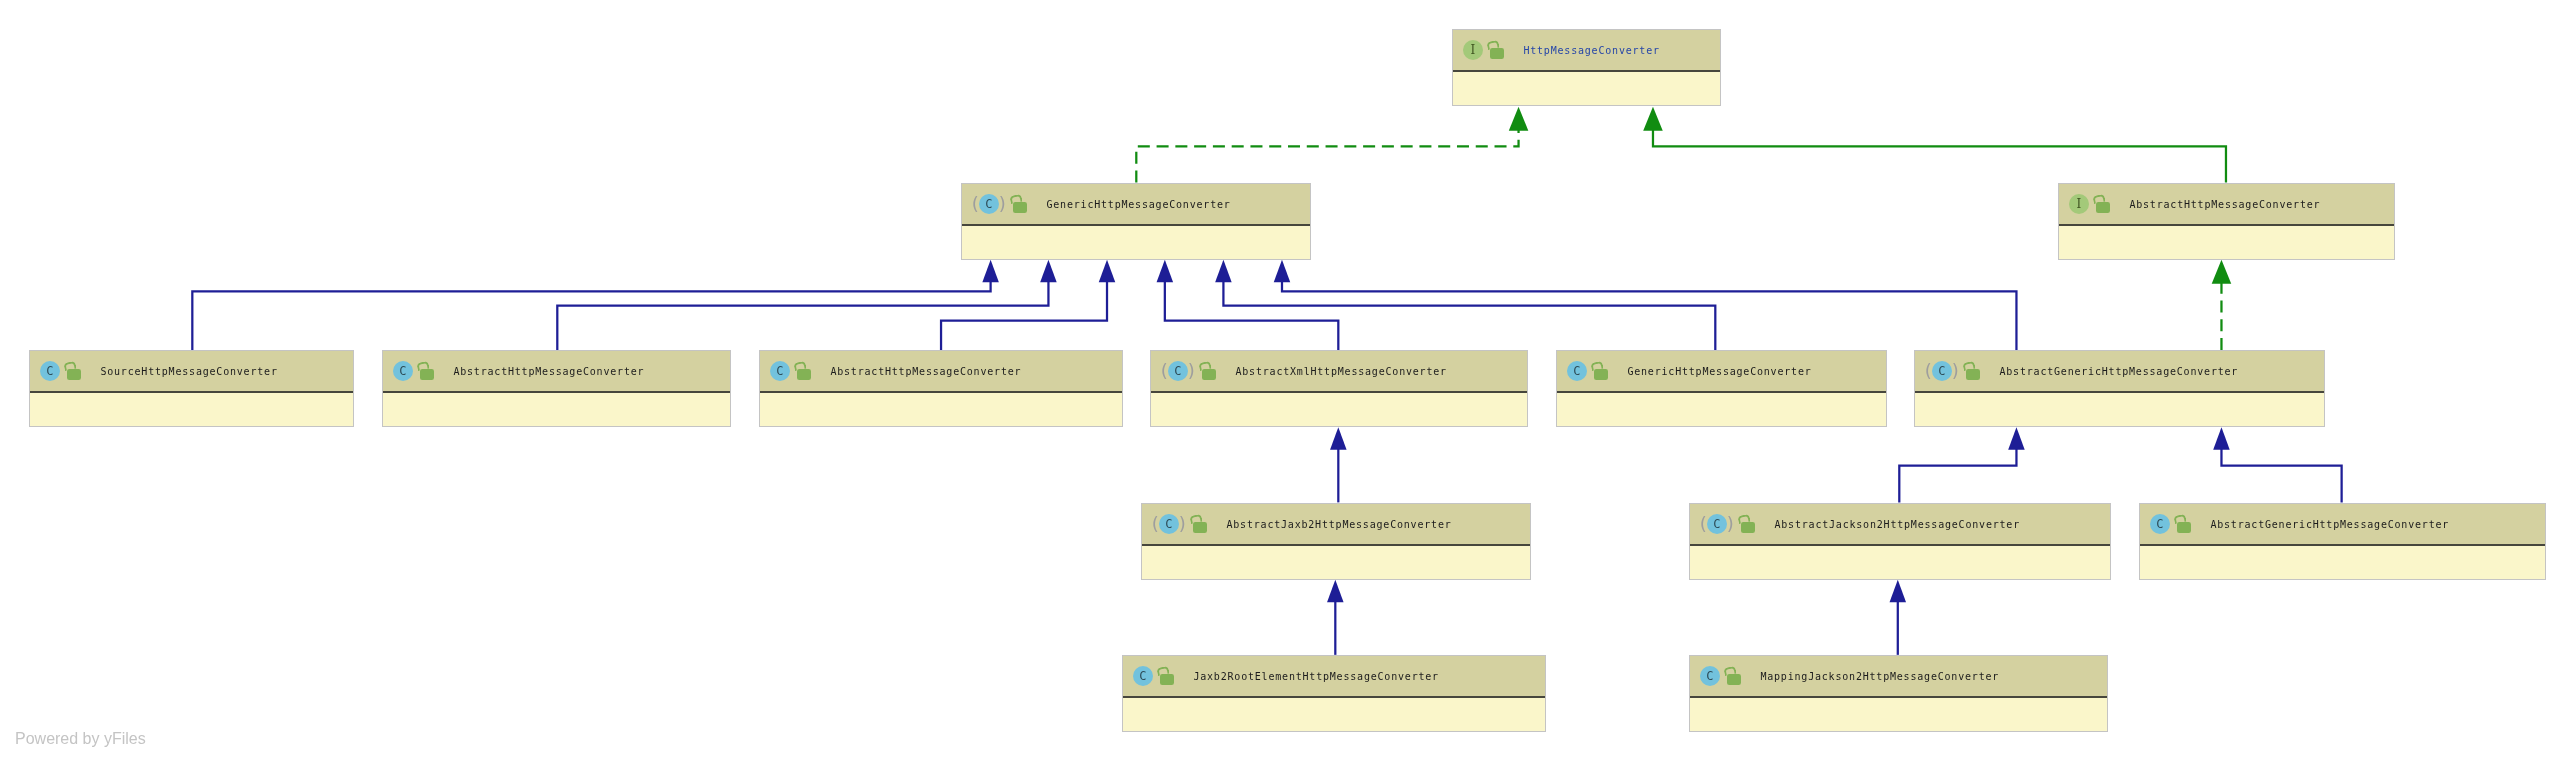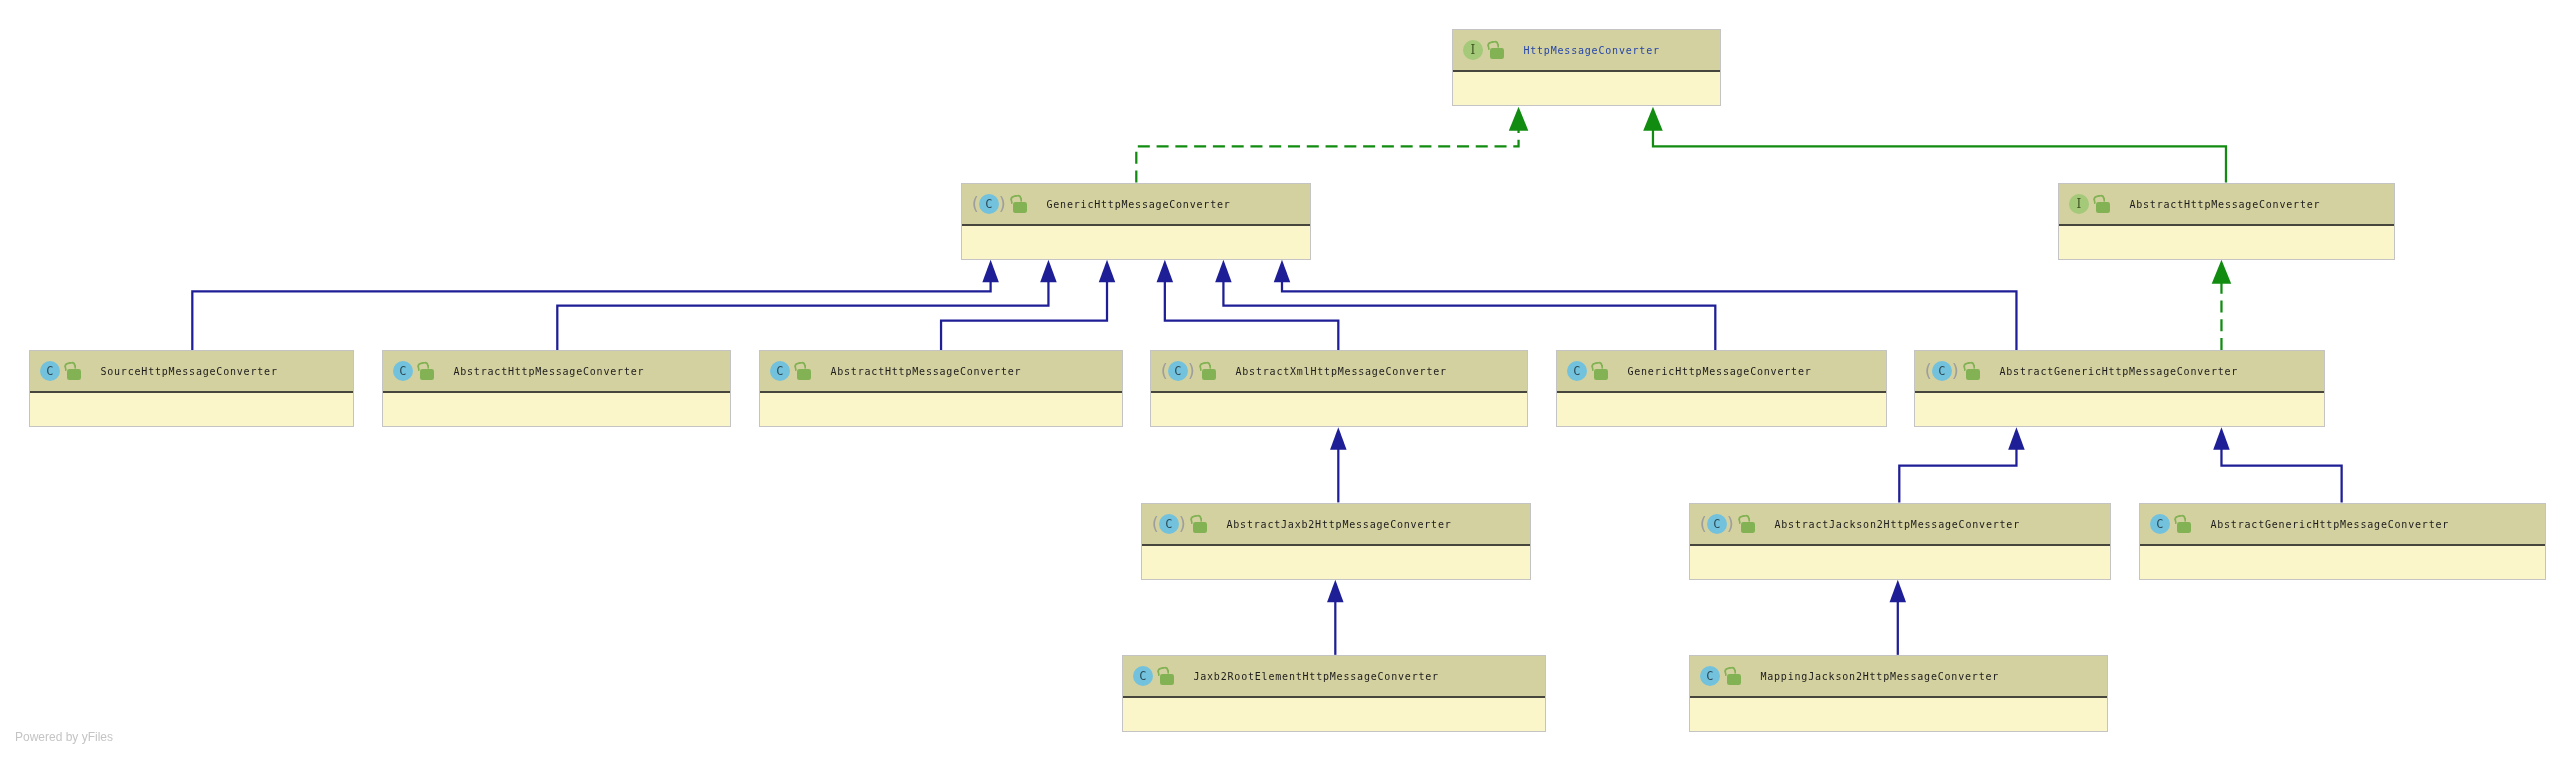--- a/index.html
+++ b/index.html
@@ -26,21 +26,21 @@
   .kind-interface .circle{background:#a3c979;color:#3f5420;font-family:"DejaVu Serif",serif;}
 
   
   .lock{position:relative;width:14.3px;height:11.3px;background:#83b255;border-radius:2.3px;
         margin-left:6.8px;margin-top:6.8px;display:inline-block;}
   .lock::before{content:'';position:absolute;left:-3px;top:-6.8px;width:7.5px;height:6px;
         border:2.6px solid #83b255;border-bottom:none;border-radius:4.5px 4.5px 0 0;
         transform:rotate(-12deg);}
 
   .watermark{position:absolute;left:15px;top:730px;font-family:"Liberation Sans",sans-serif;
-             font-size:12px;color:#c4c4c4;}
+             font-size:16px;color:#c4c4c4;}
 </style>
 </head>
 <body>
 
 <div class="canvas">
   <svg class="edge-layer" id="edge-layer" width="2576" height="766" viewBox="0 0 3428 1020">
       <polyline points="255,466 255,388 1318,388 1318,374" fill="none" stroke="#1e1e96" stroke-width="3"></polyline>
       <polygon points="1318,346 1307,376 1329,376" fill="#1e1e96"></polygon>
       <polyline points="741,466 741,407 1395,407 1395,374" fill="none" stroke="#1e1e96" stroke-width="3"></polyline>
       <polygon points="1395,346 1384,376 1406,376" fill="#1e1e96"></polygon>

